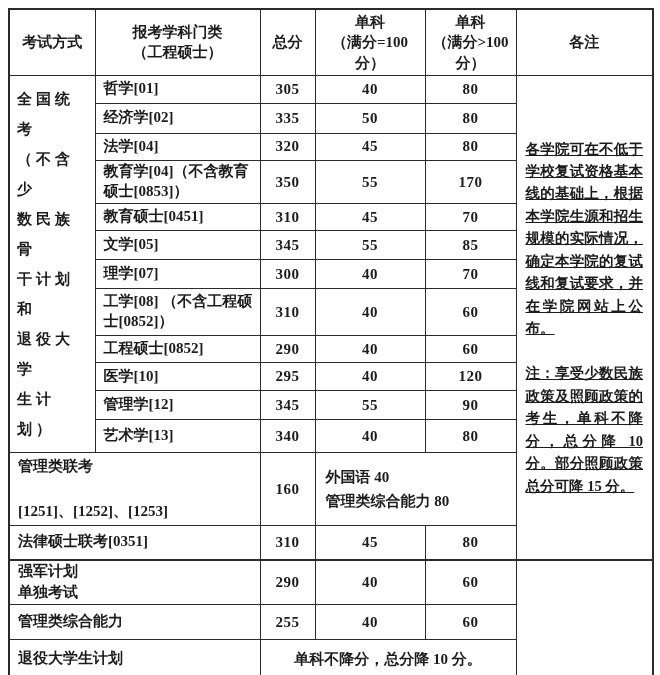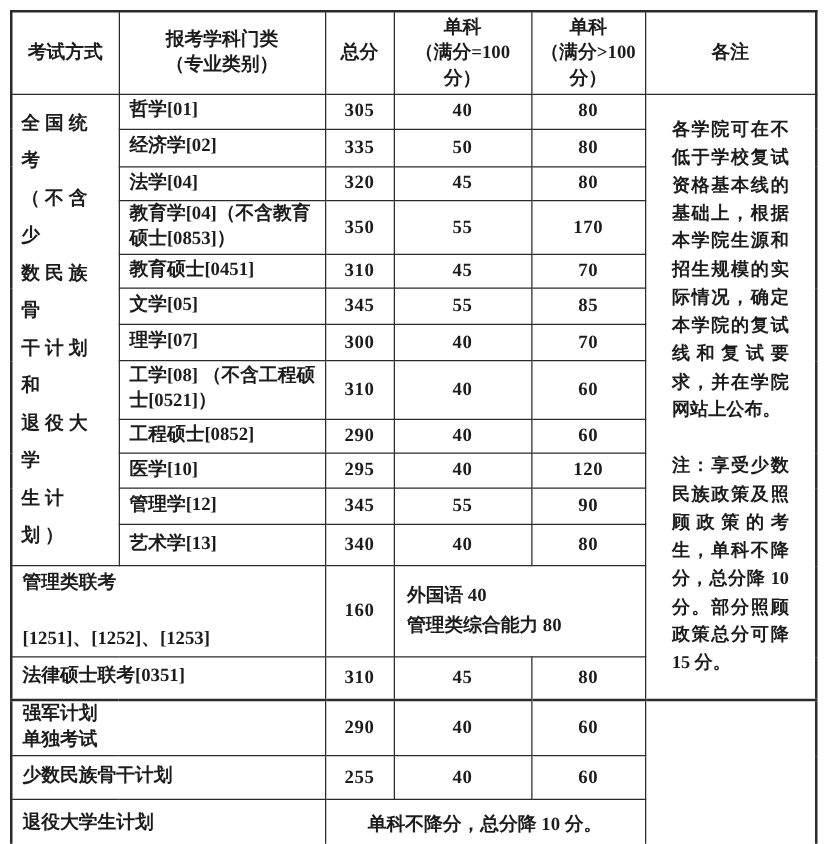--- a/index.html
+++ b/index.html
@@ -50,24 +50,25 @@
     text-align: left;
     padding: 2px 2px 2px 7px;
     white-space: pre-line;
     line-height: 2.0;
     letter-spacing: 4px;
     vertical-align: middle;
   }
   td.remarks-cell {
     text-align: justify;
     white-space: pre-line;
-    padding: 6px 21px;
+    padding: 6px 9px;
     line-height: 1.55;
     font-size: 14.5px;
     vertical-align: middle;
+    text-decoration: underline;
   }
   td.mgmt-label {
     line-height: 1.5;
     margin-top: 36px;
   }
   td.subjects-cell {
     text-align: left;
     padding: 2px 6px 2px 10px;
     white-space: pre-line;
     line-height: 1.6;
@@ -91,21 +92,21 @@
     <col style="width:55px">
     <col style="width:110px">
     <col style="width:91px">
     <col style="width:137px">
   </colgroup>
 
   <tbody>
       <tr style="height:57px">
     <th class="hdr">考试方式</th>
     <th class="hdr">报考学科门类
-（专业类别）</th>
+（工程硕士）</th>
     <th class="hdr">总分</th>
     <th class="hdr">单科
 （满分=100
 分）</th>
     <th class="hdr">单科
 （满分&gt;100
 分）</th>
     <th class="hdr">各注</th>
   </tr>
 
@@ -163,21 +164,21 @@
 
   <tr style="height:29px">
     <td class="label-cell">理学[07]</td>
     <td class="num">300</td>
     <td class="num">40</td>
     <td class="num">70</td>
   </tr>
 
   <tr style="height:47px">
     <td class="label-cell">工学[08] （不含工程硕
-士[0521]）</td>
+士[0852]）</td>
     <td class="num">310</td>
     <td class="num">40</td>
     <td class="num">60</td>
   </tr>
 
   <tr style="height:27px">
     <td class="label-cell">工程硕士[0852]</td>
     <td class="num">290</td>
     <td class="num">40</td>
     <td class="num">60</td>
@@ -223,21 +224,21 @@
   <tr style="height:45px" class="heavy-top">
     <td class="label-cell" colspan="2">强军计划
 单独考试</td>
     <td class="num">290</td>
     <td class="num">40</td>
     <td class="num">60</td>
     <td rowspan="3"></td>
   </tr>
 
   <tr style="height:35px">
-    <td class="label-cell" colspan="2">少数民族骨干计划</td>
+    <td class="label-cell" colspan="2">管理类综合能力</td>
     <td class="num">255</td>
     <td class="num">40</td>
     <td class="num">60</td>
   </tr>
 
   <tr style="height:40px">
     <td class="label-cell" colspan="2">退役大学生计划</td>
     <td class="policy-cell" colspan="3">单科不降分，总分降 10 分。</td>
   </tr>
 </tbody>

